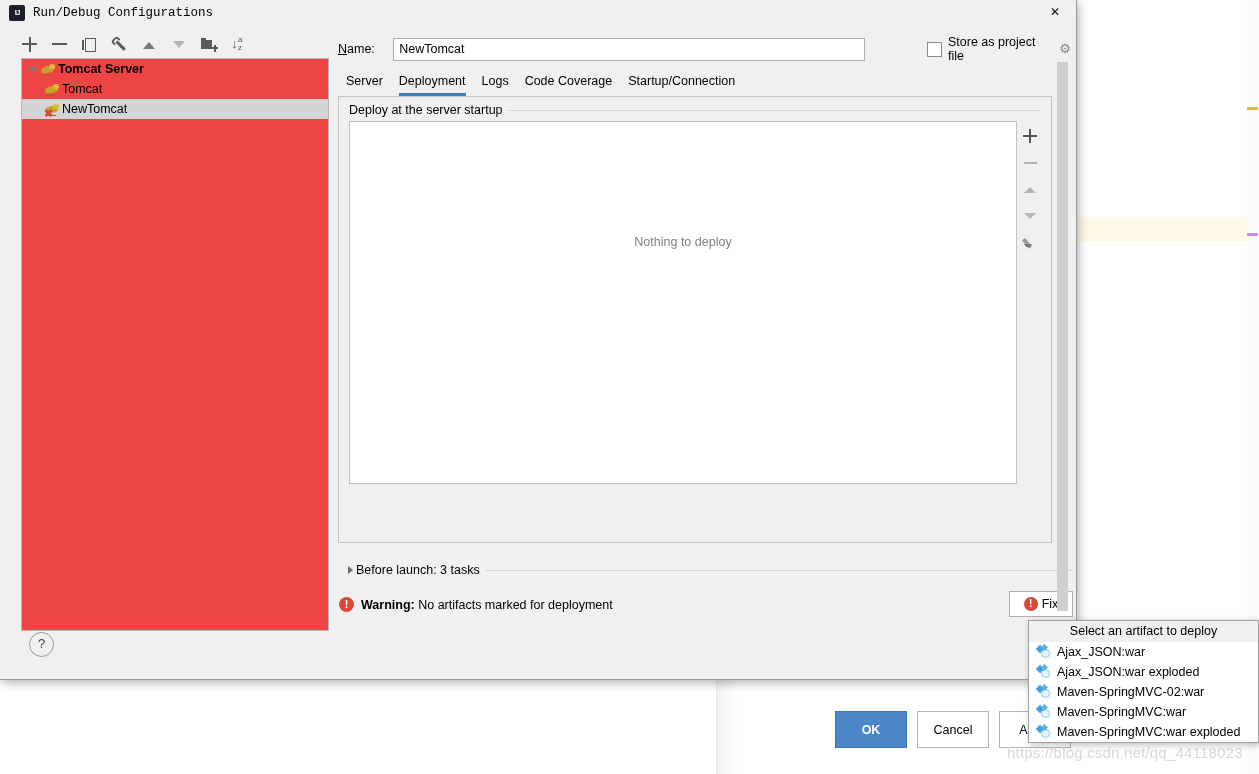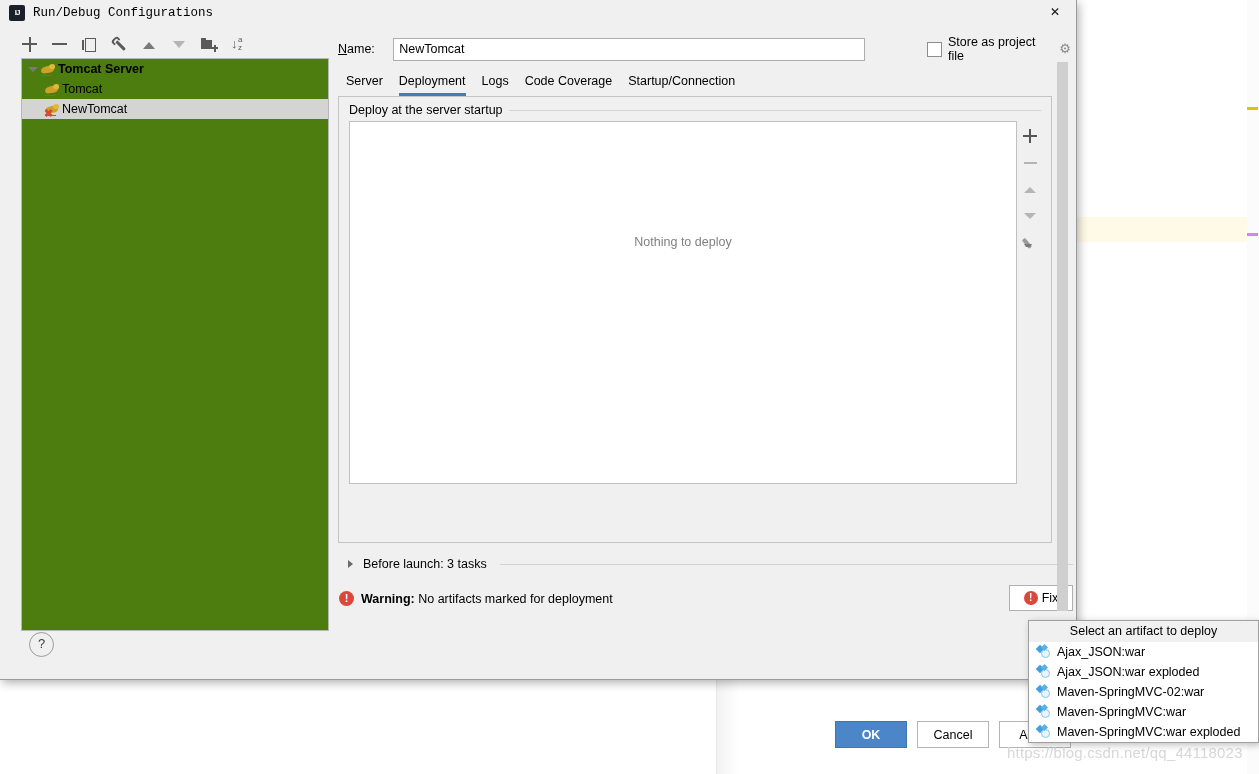--- a/index.html
+++ b/index.html
@@ -203,21 +203,21 @@
   .tb-sort .az {
     position: absolute; left: 7px; top: 0px;
     font-size: 8px; line-height: 8px; color: #5a5a5a;
     letter-spacing: -0.5px;
   }
 
   .tree {
     position: absolute;
     left: 9px; top: 28px;
     right: 0; bottom: 48px;
-    background: #4d7c0f;
+    background: #ef4444;
     border: 1px solid #b6b6b6;
     overflow: hidden;
   }
   .tree-row {
     display: flex;
     align-items: center;
     height: 20px;
     padding-left: 4px;
     font-size: 12.5px;
     color: #000;
@@ -456,22 +456,21 @@
     content: ""; position: absolute; left: 2px; bottom: 1px;
     width: 4px; height: 4px;
     border-left: 2px solid transparent;
     border-right: 2px solid transparent;
     border-top: 3px solid #7a7a7a;
   }
 
   .before-launch {
     display: flex;
     align-items: center;
-    margin-top: 14px;
-    gap: 7px;
+    margin-top: 20px;
     padding-left: 8px;
   }
   .bl-arrow {
     width: 10px; height: 10px; position: relative; cursor: pointer;
   }
   .bl-arrow::before {
     content: ""; position: absolute; left: 2px; top: 1px;
     border-top: 4.5px solid transparent;
     border-bottom: 4.5px solid transparent;
     border-left: 5px solid #6a6a6a;
@@ -525,21 +524,21 @@
     flex: none;
   }
 
   .btn-row {
     position: absolute;
     right: 2px; bottom: -68px;
     display: flex;
     gap: 10px;
   }
   .btn {
-    min-width: 72px; height: 27px;
+    min-width: 72px; height: 37px;
     border: 1px solid #b4b4b4;
     background: #fff;
     font-size: 12.5px;
     color: #000;
     font-family: "Liberation Sans", sans-serif;
     cursor: pointer;
     padding: 0 14px;
   }
   .btn.primary {
     background: #4a86c8;

